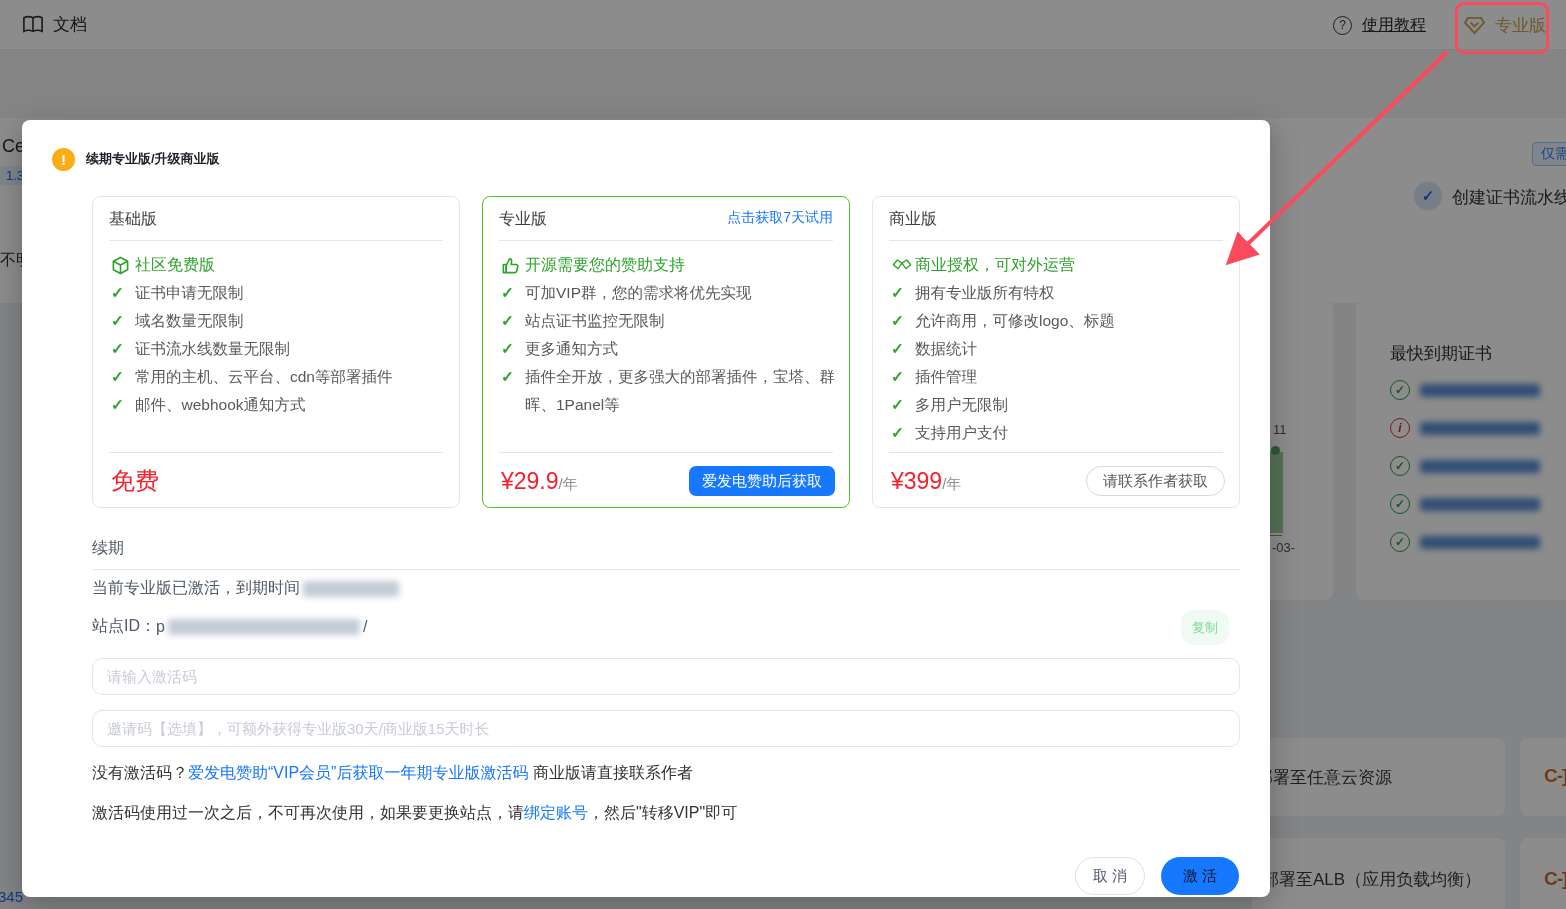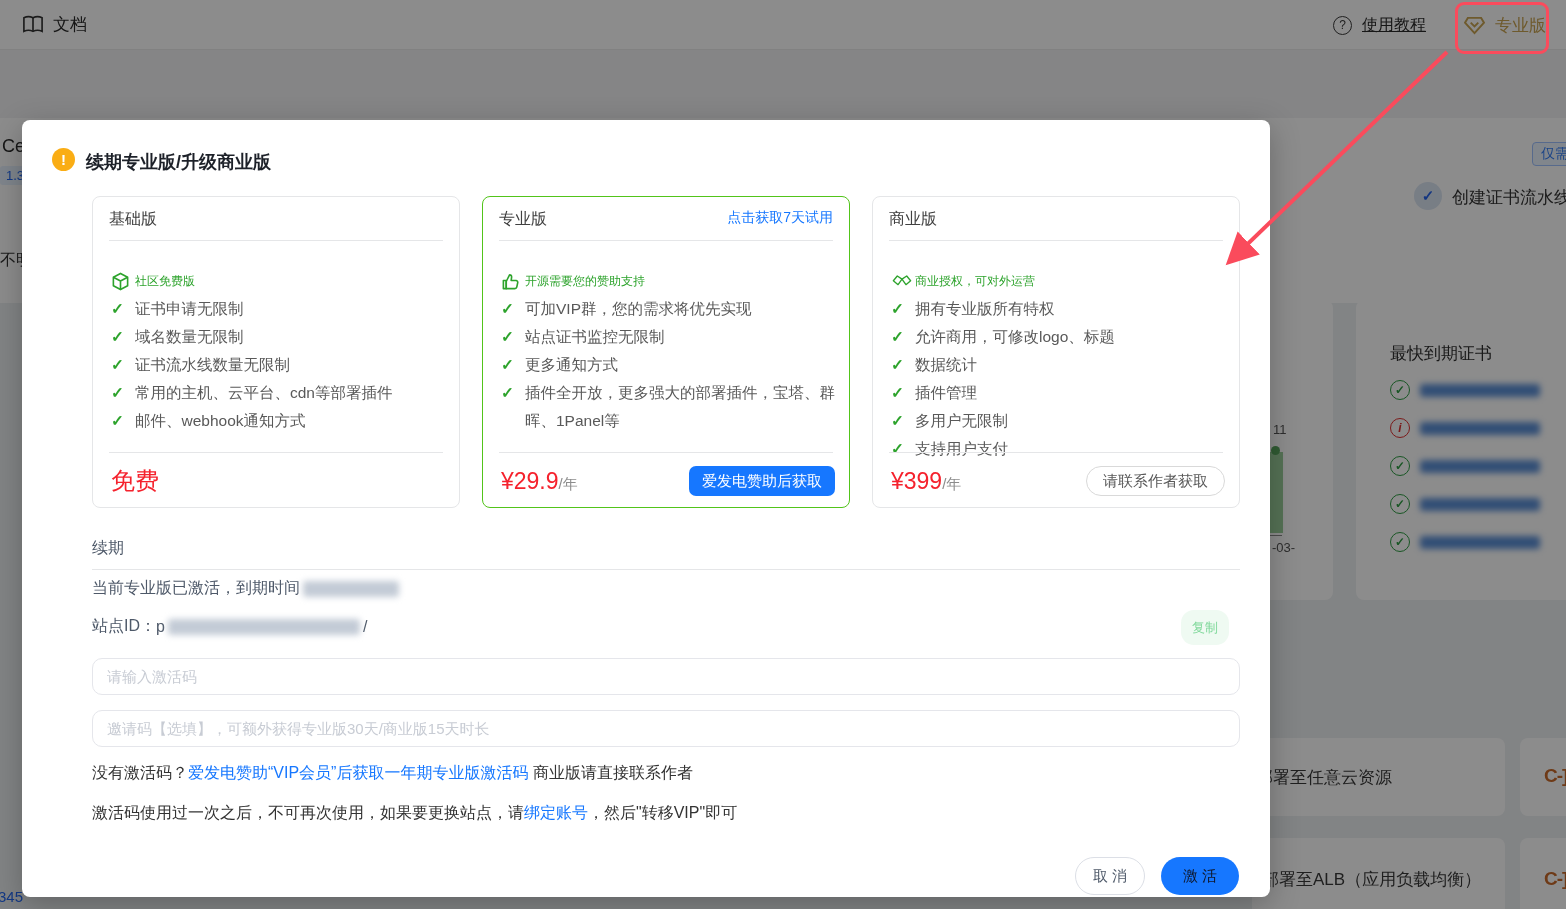--- a/index.html
+++ b/index.html
@@ -45,33 +45,33 @@
   
   .overlay { position:absolute; inset:0; background:rgba(0,0,0,0.45); z-index:40; }
 
   
   .modal { position:absolute; left:22px; top:120px; width:1248px; height:777px; background:#fff;
     border-radius:8px; box-shadow:0 8px 30px rgba(0,0,0,.25); z-index:50; }
   .warn-ic { position:absolute; left:30px; top:28px; width:23px; height:23px; border-radius:50%;
     background:#faad14; color:#fff; font-weight:bold; font-size:15px;
     display:flex; align-items:center; justify-content:center; }
   .warn-ic::before { content:"!"; }
-  .m-title { position:absolute; left:64px; top:30px; font-size:18px; font-weight:bold; color:#1d2129; }
+  .m-title { position:absolute; left:64px; top:30px; font-size:13px; font-weight:bold; color:#1d2129; }
 
   .plan { position:absolute; top:76px; width:368px; height:312px; border:1px solid #e5e6e8; border-radius:8px; }
   .plan.hot { border:1px solid #52c41a; }
   .plan-head { position:absolute; left:16px; right:16px; top:12px; height:32px;
     border-bottom:1px solid #e5e6e8; display:flex; align-items:flex-start; justify-content:space-between; }
   .plan-name { font-size:16px; color:#404040; }
   .trial { font-size:14px; color:#1677ff; cursor:pointer; }
   .feat { position:absolute; left:18px; right:12px; top:54px; list-style:none; }
   .feat li { display:flex; line-height:28px; font-size:15.5px; color:#595959; }
   .feat .ck { width:24px; flex:0 0 24px; color:#2da32c; font-weight:bold; }
   .feat .ck::before { content:"✓"; }
-  .feat li.hl { color:#2da32c; font-size:12px;margin-top:16px; }
+  .feat li.hl { color:#2da32c; font-size:16px; }
   .feat li.hl .ick { width:24px; flex:0 0 24px; display:inline-flex; align-items:center; }
   .plan-div { position:absolute; left:16px; right:16px; top:255px; border-top:1px solid #e5e6e8; }
   .price-row { position:absolute; left:18px; right:14px; top:264px; height:40px;
     display:flex; align-items:center; justify-content:space-between; }
   .price-free { font-size:24px; color:#f5222d; }
   .price { font-size:23px; color:#f5222d; }
   .unit { font-size:15px; color:#8c8c8c; }
   .btn-primary-sm { background:#1677ff; color:#fff; border:none; border-radius:7px; height:30px;
     padding:0 13px; font-size:15px; cursor:pointer; font-family:inherit; }
   .btn-pill-sm { background:#fff; color:#595959; border:1px solid #d9d9d9; border-radius:15px; height:30px;

